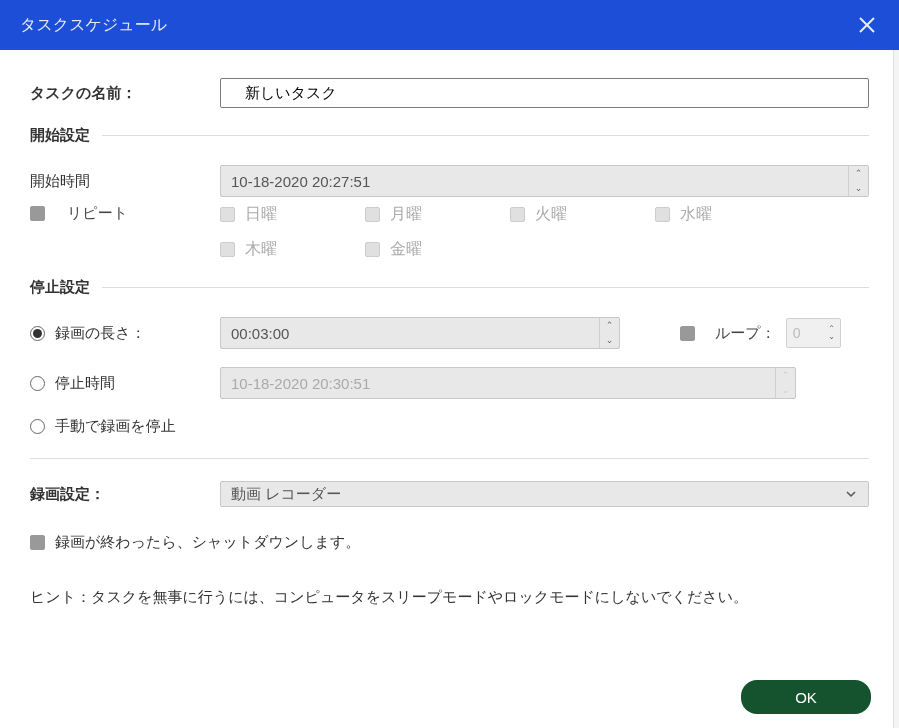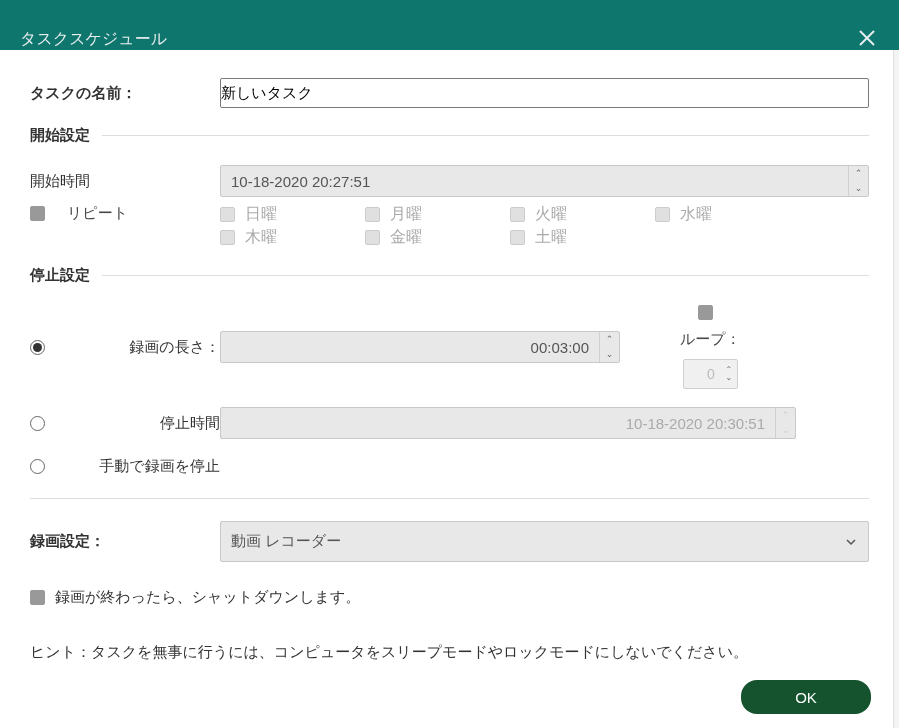--- a/index.html
+++ b/index.html
@@ -8,24 +8,24 @@
       box-sizing: border-box;
       font-family: "Meiryo", "Hiragino Kaku Gothic Pro", sans-serif;
     }
     body {
       width: 899px;
       height: 728px;
       background: #ffffff;
       position: relative;
     }
     .titlebar {
-      background: #0f766e;
+      background: #1d4ed8;
       height: 50px;
       display: flex;
-      align-items: flex-end;
+      align-items: center;
       justify-content: space-between;
       padding: 0 20px;
       color: #e8eef0;
     }
     .titlebar-title {
       font-size: 16px;
       font-weight: normal;
     }
     .close-btn {
       cursor: pointer;
@@ -59,21 +59,21 @@
       color: #333;
       font-weight: normal;
     }
     .field-col {
       flex: 1;
     }
     .text-input {
       width: 100%;
       height: 30px;
       border: 1px solid #7a7a7a;
-      padding: 0 0;
+      padding: 0 24px;
       font-size: 15px;
       border-radius: 2px;
     }
     .section-header {
       display: flex;
       align-items: center;
       margin-top: 18px;
       margin-bottom: 20px;
     }
     .section-title {
@@ -156,21 +156,21 @@
       color: #aaa;
     }
     .checkbox-label-bold {
       font-size: 15px;
       color: #333;
       font-weight: normal;
     }
     .days-container {
       display: flex;
       flex-direction: column;
-      gap: 2px;
+      gap: 14px;
     }
     .days-row {
       display: flex;
     }
     .day-item {
       display: flex;
       align-items: center;
       width: 145px;
     }
     .radio {
@@ -190,40 +190,38 @@
       left: 2px;
       width: 9px;
       height: 9px;
       background: #333;
       border-radius: 50%;
     }
     .radio-row {
       display: flex;
       align-items: center;
       margin-bottom: 18px;
-      text-align: right;
     }
     .radio-label {
       font-size: 15px;
       color: #333;
       width: 165px;
     }
     .duration-row {
       display: flex;
       align-items: center;
       gap: 60px;
     }
     .duration-spinner {
       width: 400px;
     }
     .loop-group {
       display: flex;
       align-items: center;
       gap: 10px;
-      flex-direction: column;
     }
     .loop-num-spinner {
       width: 55px;
       height: 30px;
       background: #f0f0f0;
       border: 1px solid #d0d0d0;
       border-radius: 2px;
       display: flex;
       align-items: center;
     }
@@ -238,21 +236,21 @@
       flex-direction: column;
       width: 16px;
     }
     .select-field {
       display: flex;
       align-items: center;
       justify-content: space-between;
       background: #e8e8e8;
       border: 1px solid #c8c8c8;
       border-radius: 2px;
-      height: 41px;
+      height: 26px;
       padding: 0 10px;
       font-size: 15px;
       color: #555;
       cursor: pointer;
     }
     .select-arrow {
       width: 14px;
       height: 14px;
     }
     .hint-text {
@@ -353,24 +351,20 @@
         </div>
       </div>
       <div class="days-row">
         <div class="day-item">
           <div class="checkbox checkbox-disabled"></div>
           <span class="checkbox-label-disabled">木曜</span>
         </div>
         <div class="day-item">
           <div class="checkbox checkbox-disabled"></div>
           <span class="checkbox-label-disabled">金曜</span>
-        </div>
-        <div class="day-item">
-          <div class="checkbox checkbox-disabled"></div>
-          <span class="checkbox-label-disabled">土曜</span>
         </div>
       </div>
     </div>
   </div>
 
   <div class="section-header">
     <div class="section-title">停止設定</div>
     <div class="section-line"></div>
   </div>
 

